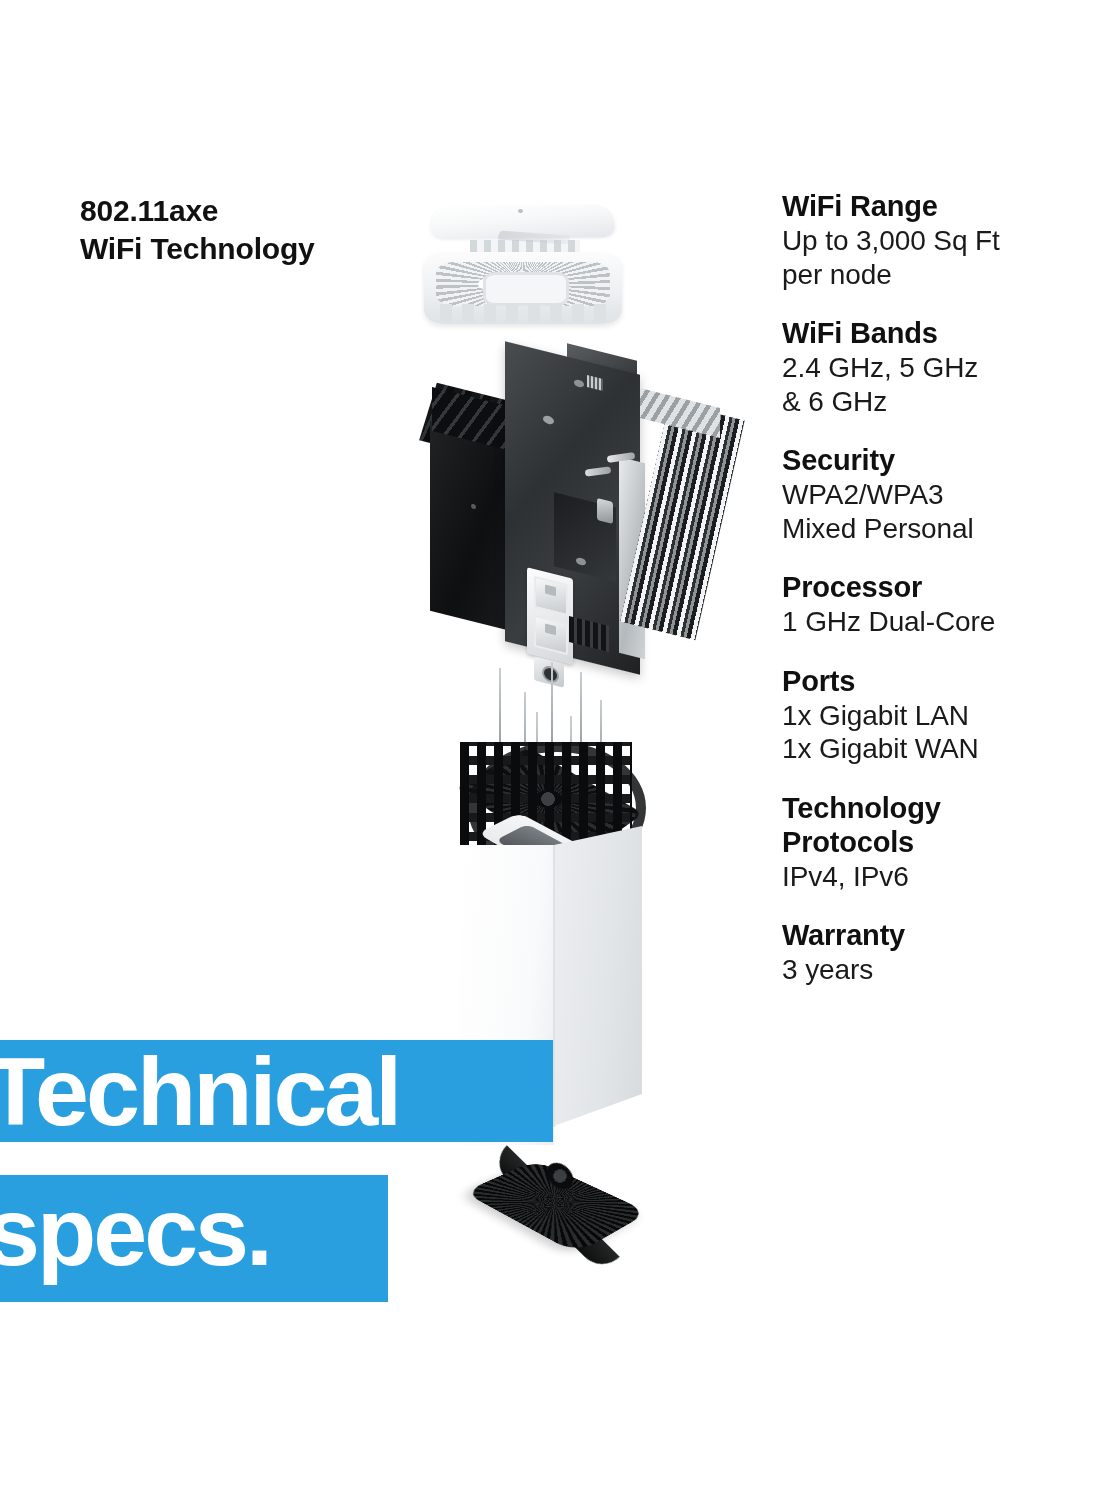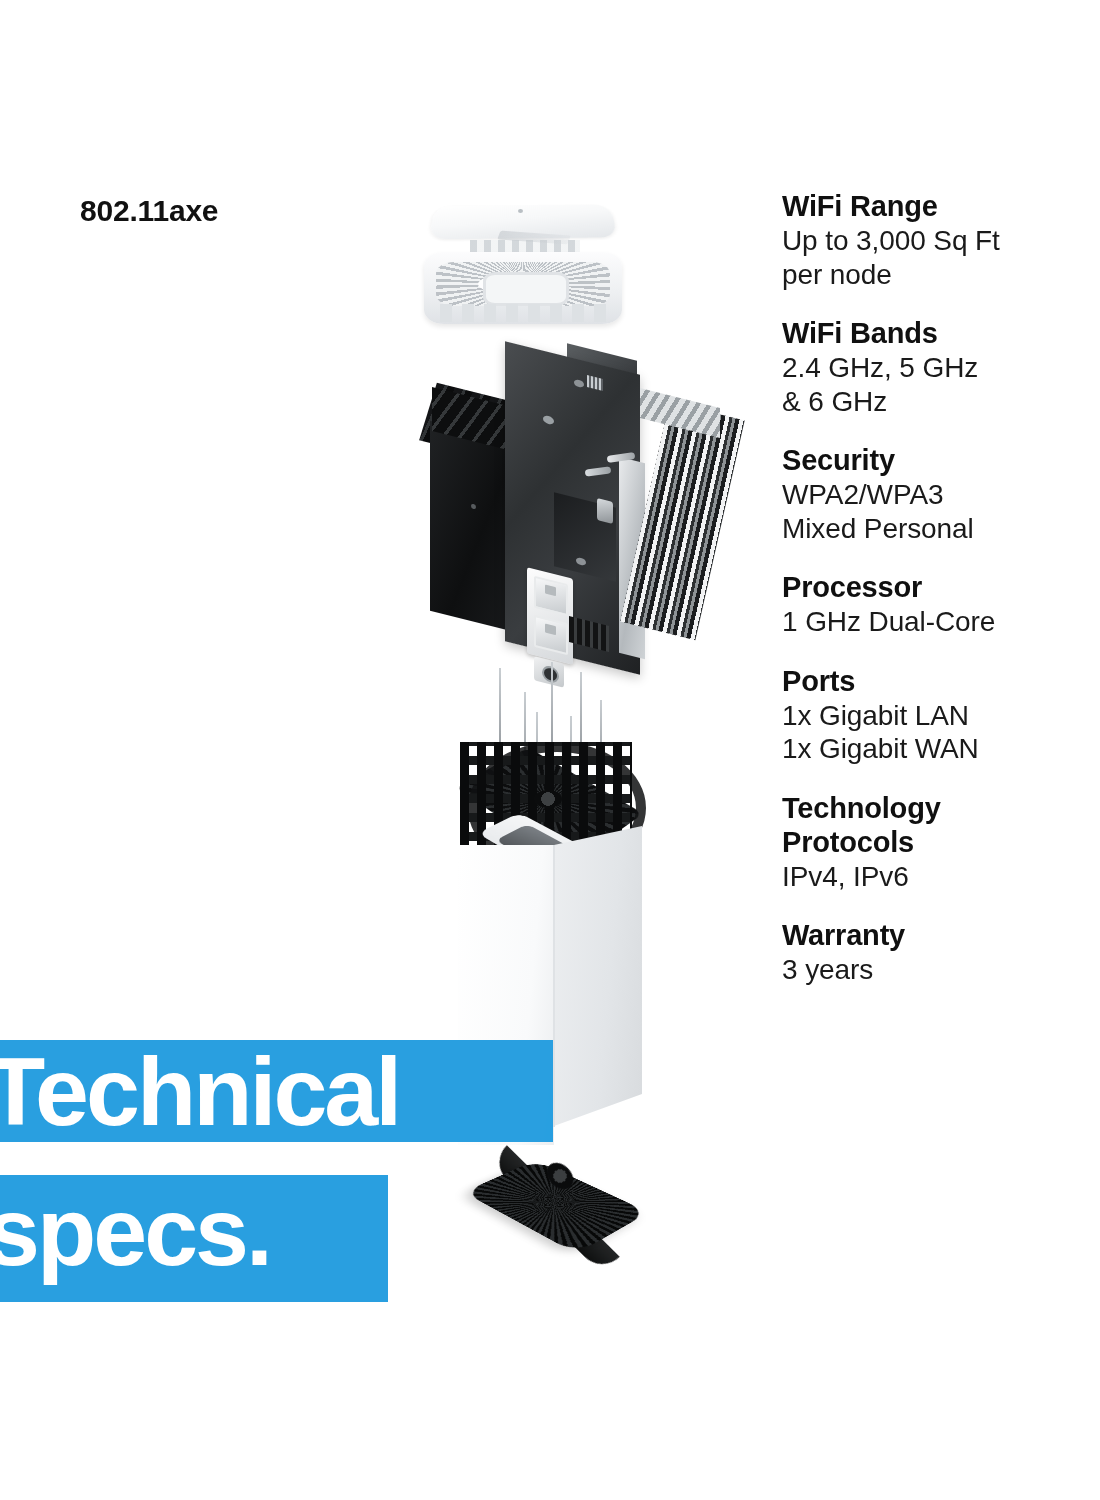--- a/index.html
+++ b/index.html
@@ -388,20 +388,21 @@
     <div class="prod-part tower-right"></div>
     <div class="prod-part tower-edge"></div>
 
     <div class="prod-part base-face"></div>
     <div class="prod-part base-plate"></div>
     <div class="prod-part base-hub"></div>
   </div>
 
   <div class="left-heading">
     <span>802.11axe</span>
+    <span class="l2">WiFi Technology</span>
   </div>
 
   <div class="bar bar-1"></div>
   <div class="bar bar-2"></div>
   <div class="banner-text banner-text-1">Technical</div>
   <div class="banner-text banner-text-2">specs.</div>
 
   <div class="spec-col">
 
     <div class="spec-block">

